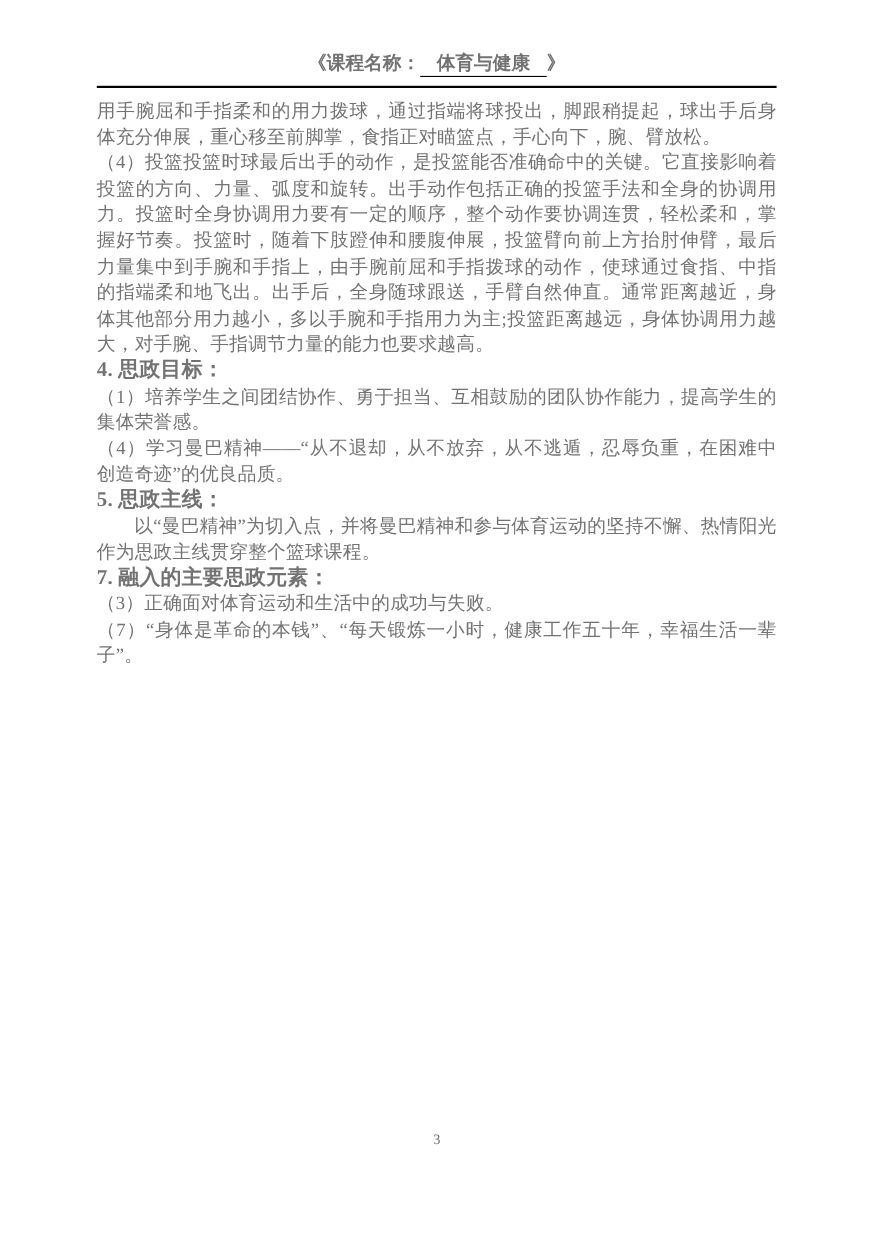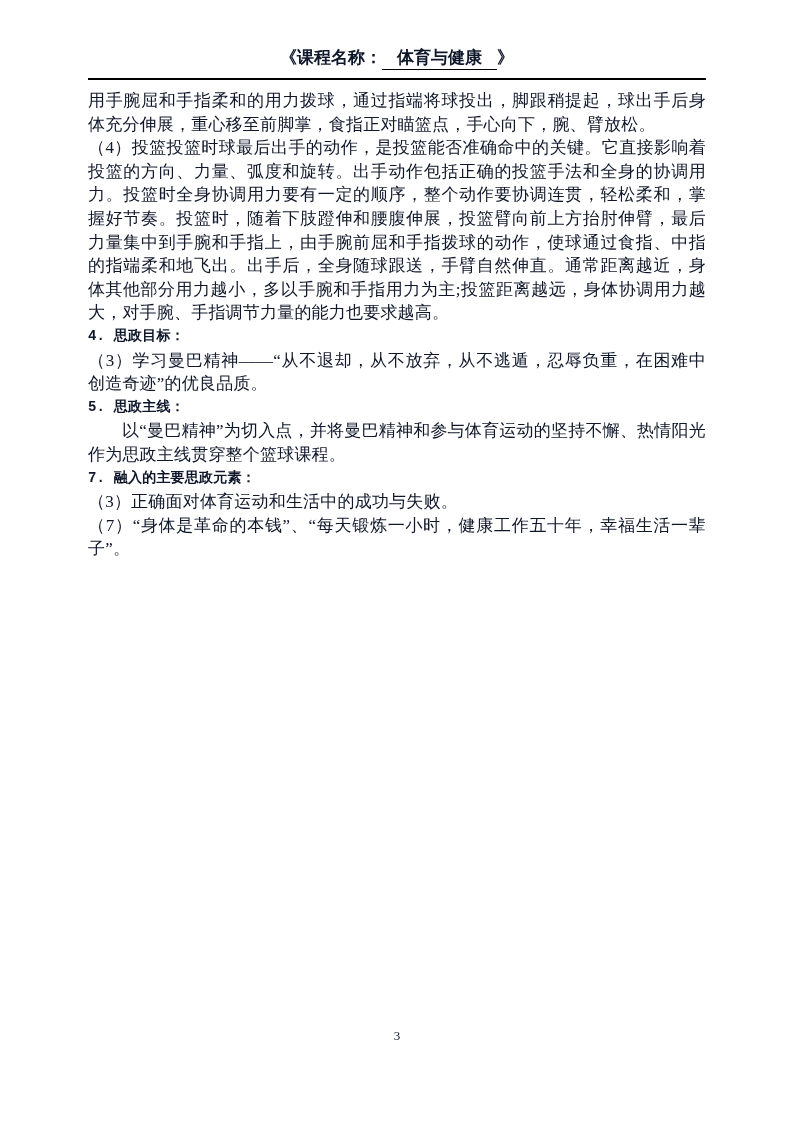--- a/index.html
+++ b/index.html
@@ -5,21 +5,21 @@
   html, body {
     margin: 0;
     padding: 0;
     background: #ffffff;
   }
   .page {
     position: relative;
     width: 794px;
     height: 1123px;
     background: #ffffff;
-    color: #0f172a;
+    color: #737373;
     font-family: "Liberation Serif", serif;
     overflow: hidden;
     box-sizing: border-box;
   }
   .content {
     position: absolute;
     left: 88px;
     top: 48px;
     width: 618px;
   }
@@ -40,22 +40,22 @@
   }
   .doc-body p {
     margin: 0;
     font-size: 17px;
     line-height: 23.6px;
     text-align: justify;
     letter-spacing: 0.2px;
   }
   .doc-body p.heading {
     font-weight: bold;
-    font-family: Liberation Mono, monospace;
-    font-size: 14px;
+    font-family: Liberation Serif, serif;
+    font-size: 19px;
     text-align: left;
   }
   .doc-body p.body-indent {
     text-indent: 2em;
   }
   .page-footer {
     position: absolute;
     left: 0;
     top: 1028px;
     width: 794px;
@@ -72,21 +72,22 @@
 
     <div class="doc-header">
       <span>《课程名称：</span><span class="course-name-underline">体育与健康</span><span>》</span>
     </div>
 
     <div class="doc-body">
 
     <p class="body">用手腕屈和手指柔和的用力拨球，通过指端将球投出，脚跟稍提起，球出手后身体充分伸展，重心移至前脚掌，食指正对瞄篮点，手心向下，腕、臂放松。</p>
         <p class="body">（4）投篮投篮时球最后出手的动作，是投篮能否准确命中的关键。它直接影响着投篮的方向、力量、弧度和旋转。出手动作包括正确的投篮手法和全身的协调用力。投篮时全身协调用力要有一定的顺序，整个动作要协调连贯，轻松柔和，掌握好节奏。投篮时，随着下肢蹬伸和腰腹伸展，投篮臂向前上方抬肘伸臂，最后力量集中到手腕和手指上，由手腕前屈和手指拨球的动作，使球通过食指、中指的指端柔和地飞出。出手后，全身随球跟送，手臂自然伸直。通常距离越近，身体其他部分用力越小，多以手腕和手指用力为主;投篮距离越远，身体协调用力越大，对手腕、手指调节力量的能力也要求越高。</p>
         <p class="heading">4. 思政目标：</p>
-        <p class="body">（3）学习曼巴精神——“从不退却，从不放弃，从不逃遁，忍辱负重，在困难中创造奇迹”的优良品质。</p>
+        <p class="body">（1）培养学生之间团结协作、勇于担当、互相鼓励的团队协作能力，提高学生的集体荣誉感。</p>
+        <p class="body">（4）学习曼巴精神——“从不退却，从不放弃，从不逃遁，忍辱负重，在困难中创造奇迹”的优良品质。</p>
         <p class="heading">5. 思政主线：</p>
         <p class="body-indent">以“曼巴精神”为切入点，并将曼巴精神和参与体育运动的坚持不懈、热情阳光作为思政主线贯穿整个篮球课程。</p>
         <p class="heading">7. 融入的主要思政元素：</p>
         <p class="body">（3）正确面对体育运动和生活中的成功与失败。</p>
         <p class="body">（7）“身体是革命的本钱”、“每天锻炼一小时，健康工作五十年，幸福生活一辈子”。</p>
       </div>
 
   </div>
 
   <div class="page-footer">

